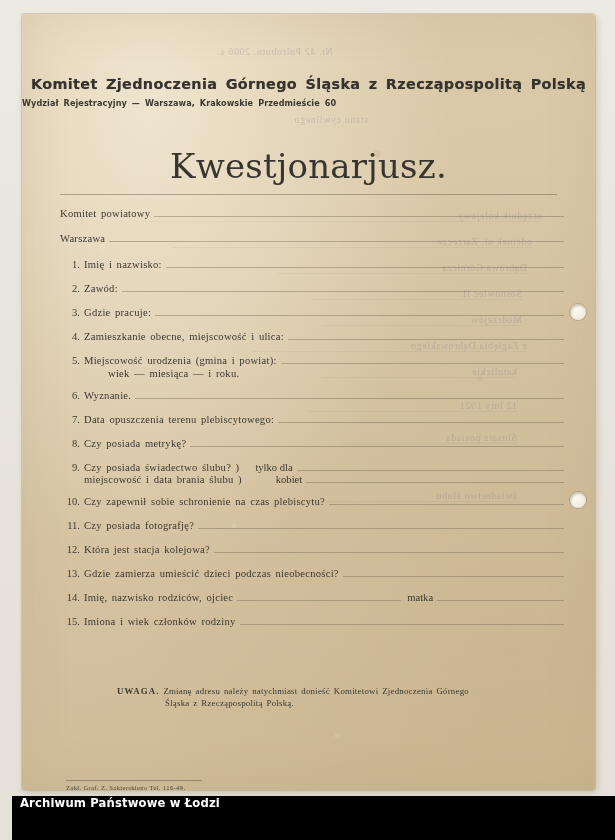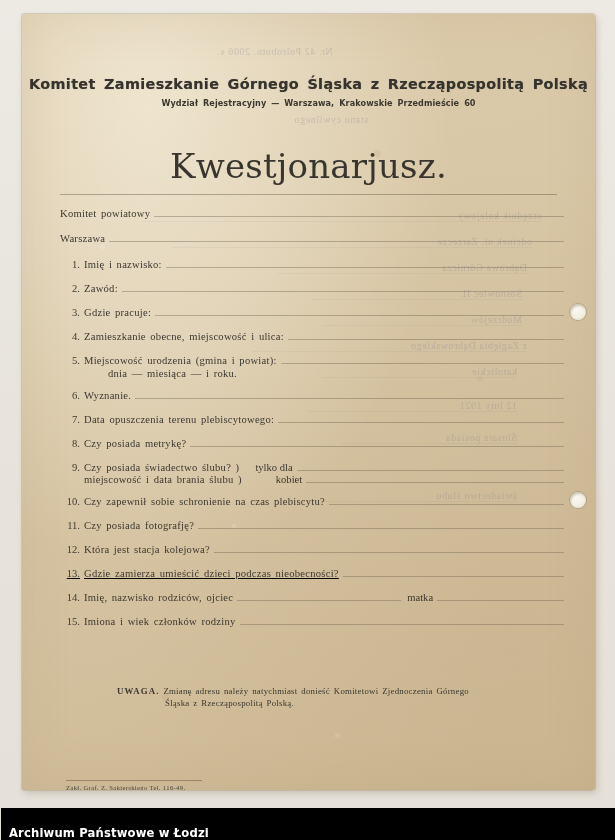--- a/index.html
+++ b/index.html
@@ -68,28 +68,27 @@
     position:absolute;left:0;right:0;top:62px;text-align:center;
     font-family:"DejaVu Sans", sans-serif;
     font-weight:700;
     font-size:14.4px;
     letter-spacing:.35px;
     word-spacing:3px;
     color:#35332d;
     text-shadow:0 0 .7px rgba(53,51,45,.55);
   }
   #dept{
-    position:absolute;left:0;right:0;top:84px;text-align:center;
+    position:absolute;left:0;right:0;top:84px;
     font-family:"DejaVu Sans", sans-serif;
     font-weight:700;
     font-size:8.1px;
     letter-spacing:.1px;
     word-spacing:2px;
     color:#3b382f;
-    padding-left:20px;
   }
   #title{
     position:absolute;left:0;right:0;top:132px;text-align:center;
     font-family:"DejaVu Serif", serif;
     font-size:34px;
     letter-spacing:.2px;
     color:#38352e;
   }
   #rule{
     position:absolute;left:38px;width:497px;top:180px;
@@ -153,23 +152,23 @@
   .hole{
     position:absolute;width:16px;height:16px;border-radius:50%;
     background:radial-gradient(circle at 38% 34%,#fbf9f2 0%,#f2efe4 58%,#ddd7c6 100%);
     box-shadow:
       0 0 0 1px rgba(150,130,100,.45),
       inset 1px 2px 2px rgba(120,100,72,.30);
   }
 
   
   #wm{
-    position:absolute;left:1px;right:0;bottom:0;height:32px;
+    position:absolute;left:12px;right:0;bottom:0;height:44px;
     background:#000;
-    display:flex;align-items:flex-end;
+    display:flex;align-items:flex-start;
   }
   #wmText{
     color:#fff;font-family:"DejaVu Sans", sans-serif;font-weight:700;
     font-size:11.6px;letter-spacing:.15px;margin-left:8px;
   }
 </style>
 </head>
 <body>
 
 <div id="scan">
@@ -182,21 +181,21 @@
     <div class="bleed ln" style="left:150px;top:222px;width:360px;font-size:10px;">odcinek  ul.  Zarzecze</div>
     <div class="bleed ln" style="left:255px;top:248px;width:250px;font-size:10px;">Dąbrowa  Górnicza</div>
     <div class="bleed ln" style="left:290px;top:274px;width:210px;font-size:10px;">Sosnowiec  II.</div>
     <div class="bleed ln" style="left:300px;top:300px;width:200px;font-size:10px;">Modrzejów</div>
     <div class="bleed ln" style="left:230px;top:326px;width:275px;font-size:10px;">z  Zagłębia  Dąbrowskiego</div>
     <div class="bleed ln" style="left:300px;top:352px;width:195px;font-size:10px;">katolickie</div>
     <div class="bleed ln" style="left:285px;top:386px;width:210px;font-size:10px;">12  luty  1921</div>
     <div class="bleed ln" style="left:320px;top:418px;width:175px;font-size:10px;">Ślusarz  posiada</div>
     <div class="bleed ln" style="left:300px;top:476px;width:195px;font-size:10px;">świadectwo  ślubu</div>
 
-    <div id="org" class="ink">Komitet Zamieszkanie Górnego Śląska z Rzecząpospolitą Polską</div>
+    <div id="org" class="ink">Komitet Zjednoczenia Górnego Śląska z Rzecząpospolitą Polską</div>
     <div id="dept" class="ink">Wydział Rejestracyjny — Warszawa, Krakowskie Przedmieście 60</div>
     <div id="title" class="ink">Kwestjonarjusz.</div>
     <div id="rule"></div>
 
     <div id="form">
 
       <div class="row" style="margin-bottom:13px;">
         <div class="line">
           <span class="lbl nonum">Komitet powiatowy</span>
           <span class="fill"></span>
@@ -241,21 +240,21 @@
           <span class="fill"></span>
         </div>
       </div>
 
       <div class="row" style="margin-bottom:11px;">
         <div class="line">
           <span class="num">5.</span>
           <span class="lbl">Miejscowość  urodzenia   (gmina i powiat):</span>
           <span class="fill"></span>
         </div>
-        <div class="sub">dnia —  miesiąca —  i roku.</div>
+        <div class="sub">wiek —  miesiąca —  i roku.</div>
       </div>
 
       <div class="row" style="margin-bottom:12px;">
         <div class="line">
           <span class="num">6.</span>
           <span class="lbl">Wyznanie.</span>
           <span class="fill"></span>
         </div>
       </div>
 
@@ -306,21 +305,21 @@
       </div>
 
       <div class="row" style="margin-bottom:12px;">
         <div class="line">
           <span class="num">12.</span>
           <span class="lbl">Która  jest  stacja  kolejowa?</span>
           <span class="fill"></span>
         </div>
       </div>
 
-      <div class="row" style="margin-bottom:12px;text-decoration:underline;">
+      <div class="row" style="margin-bottom:12px;">
         <div class="line">
           <span class="num">13.</span>
           <span class="lbl">Gdzie  zamierza  umieścić  dzieci  podczas  nieobecności?</span>
           <span class="fill"></span>
         </div>
       </div>
 
       <div class="row" style="margin-bottom:12px;">
         <div class="line">
           <span class="num">14.</span>

